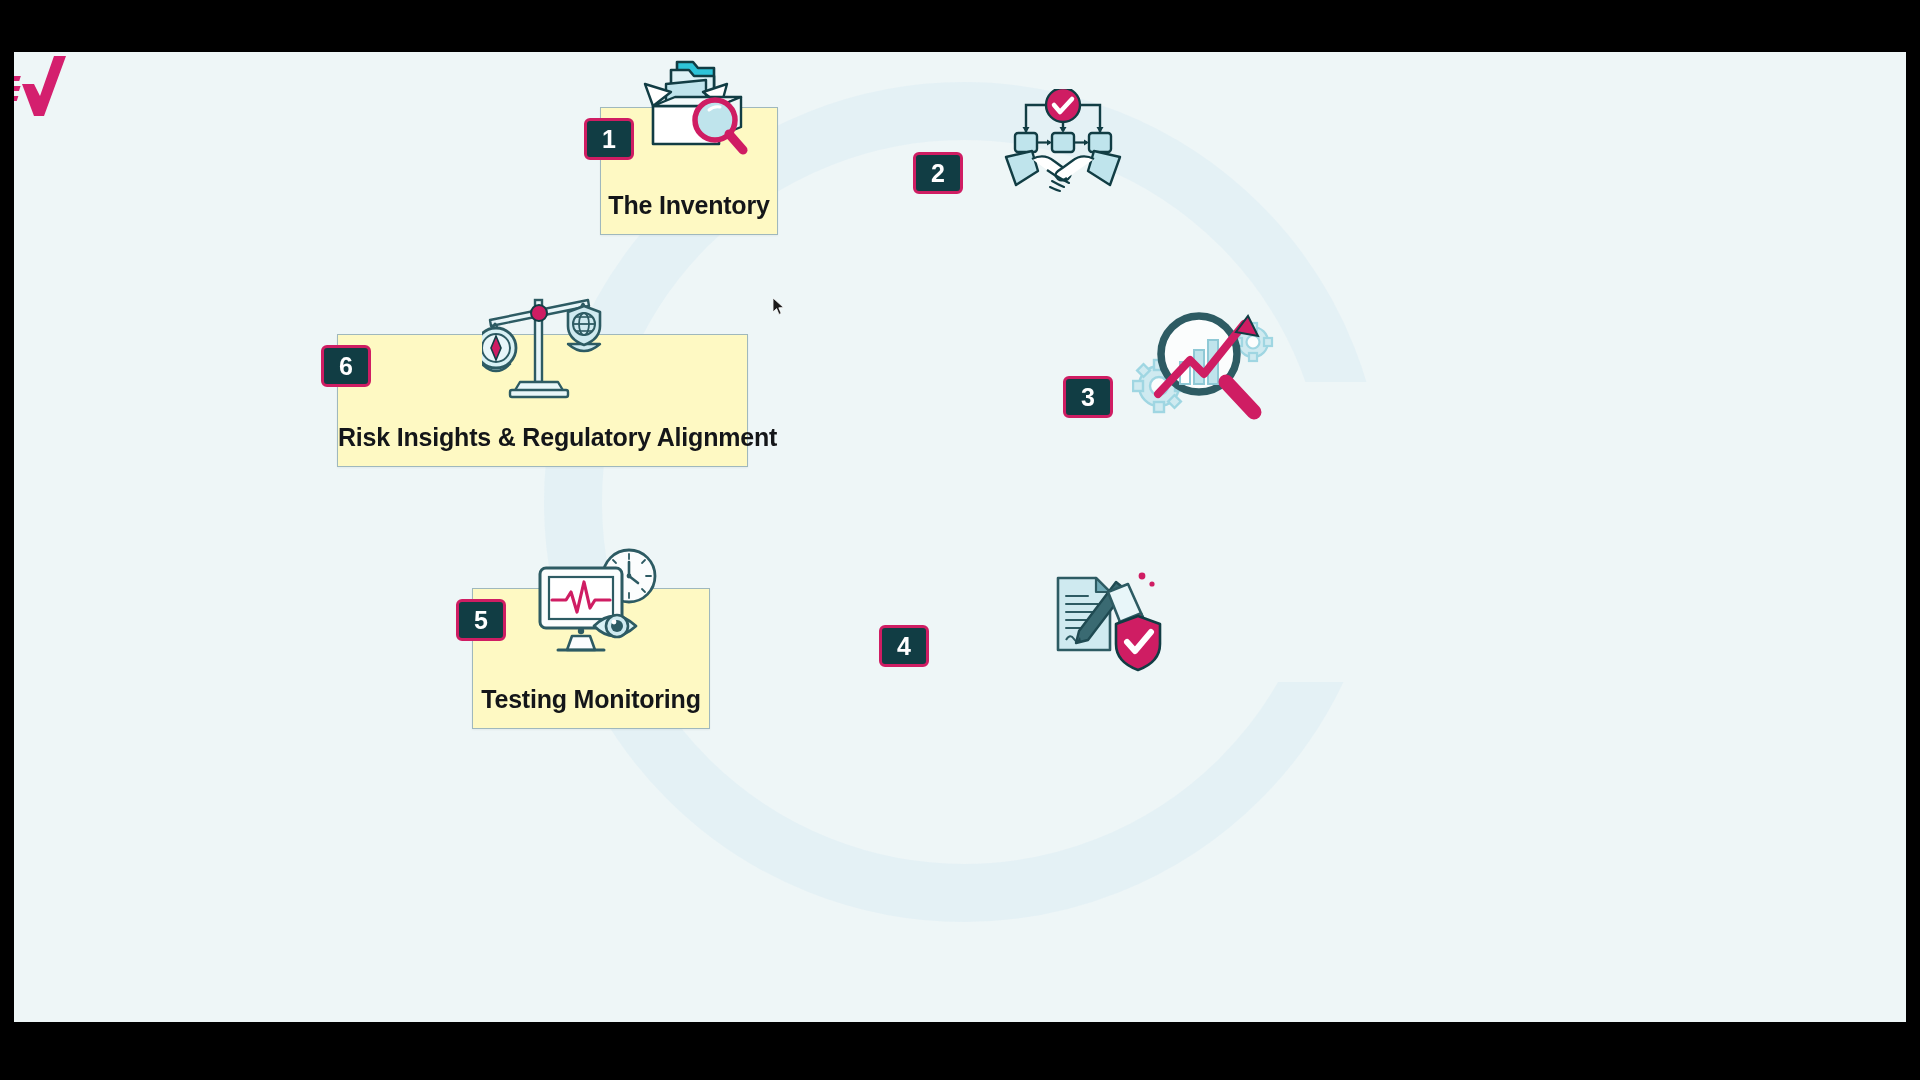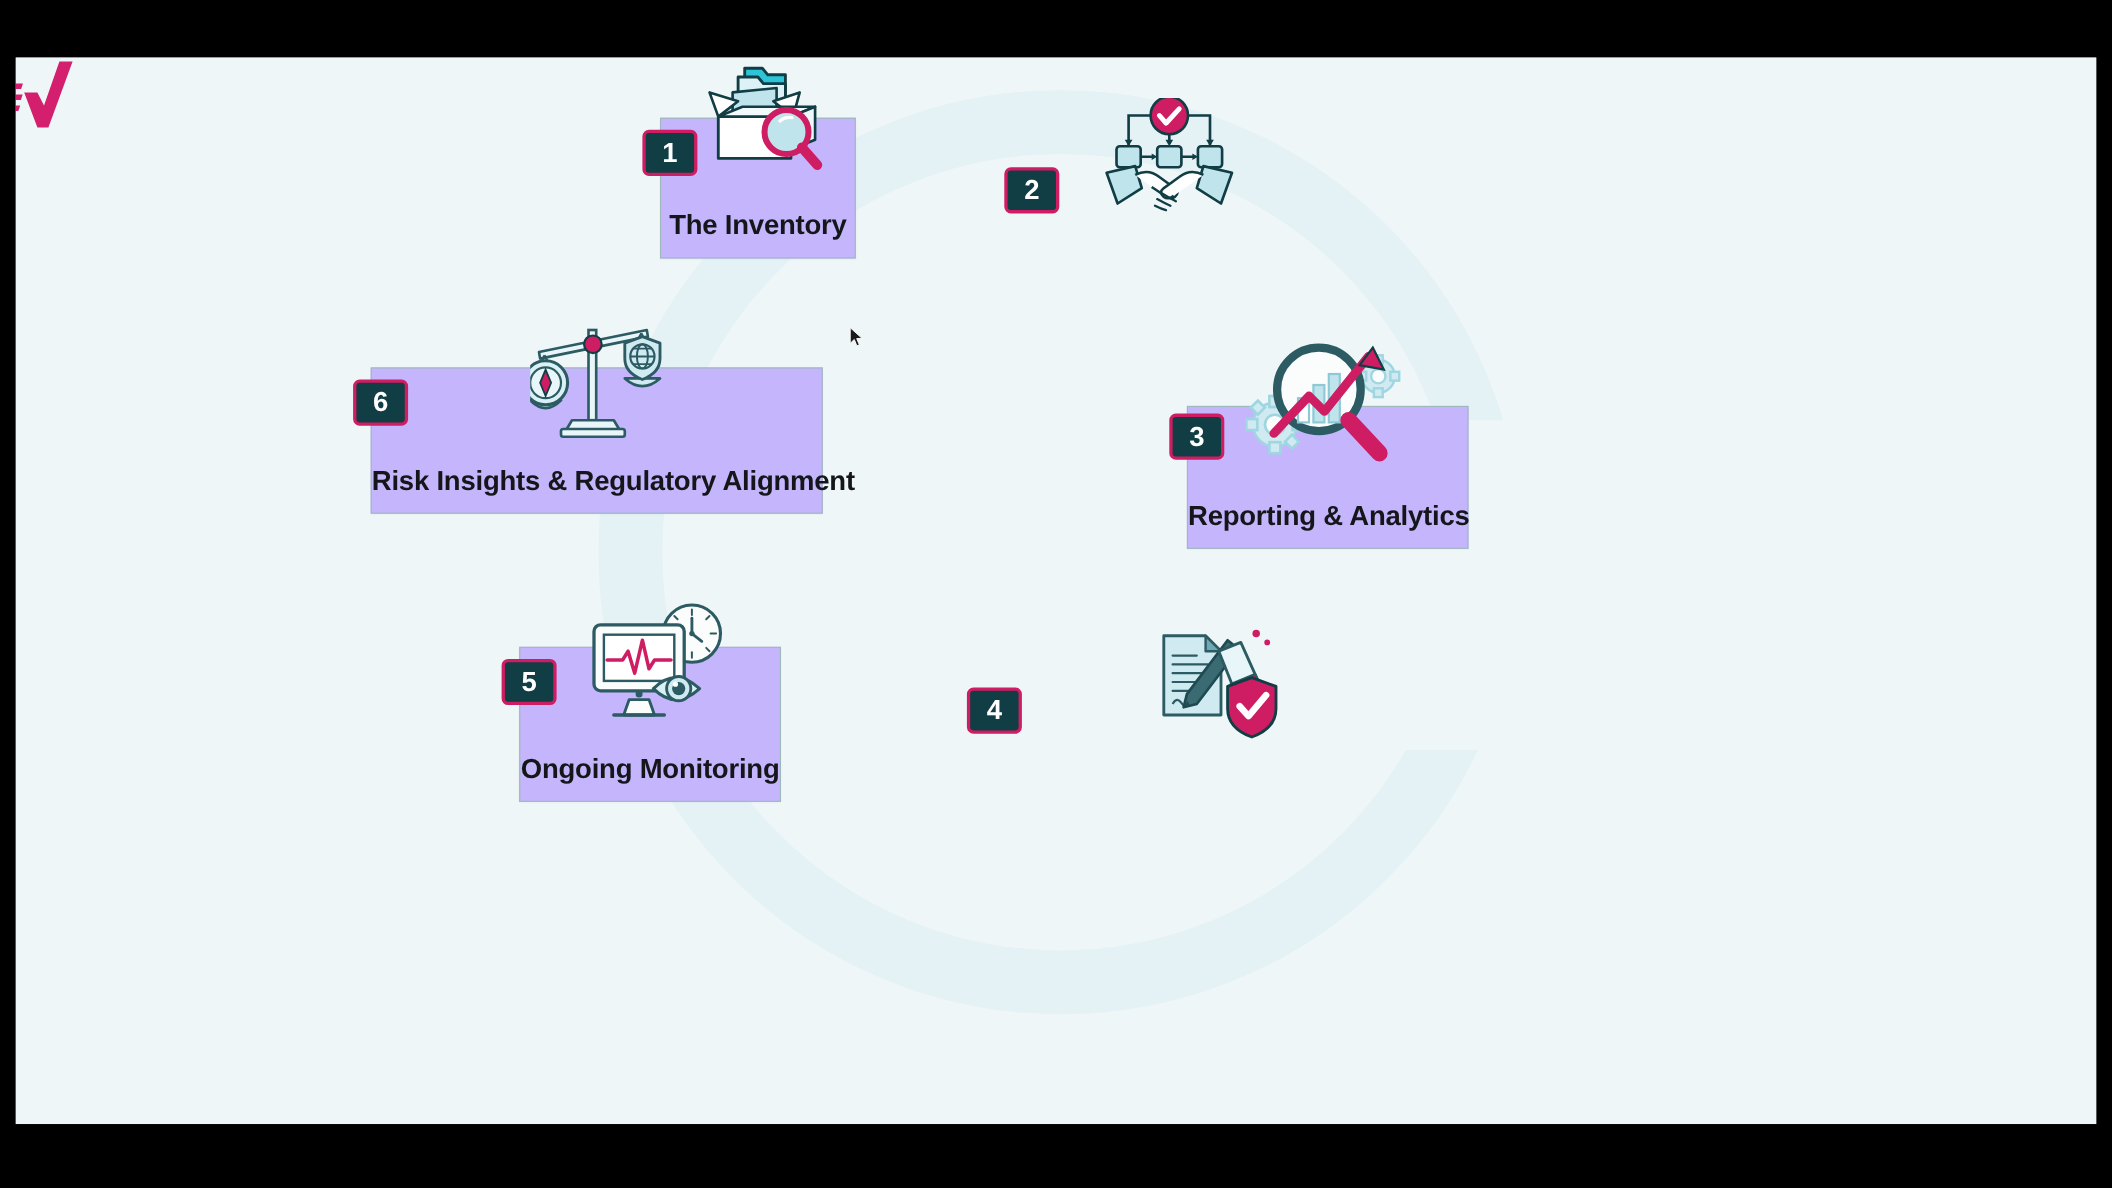--- a/index.html
+++ b/index.html
@@ -55,21 +55,21 @@
 
   
   .brand-check {
     position:absolute; left:-6px; top:2px;
     width:60px; height:70px;
     z-index:5;
   }
 
   .card {
     position:absolute;
-    background:#c4b5fd;
+    background:#fef9c3;
     border:1.5px solid #9fb8bd;
     z-index:10;
     box-shadow:0 1px 2px rgba(0,0,0,.05);
   }
   .card-label {
     position:absolute;
     left:0; right:0; bottom:14px;
     text-align:center;
     font-size:25px;
     font-weight:bold;
@@ -175,23 +175,20 @@
       <path d="M122 68 l-26 -6 l-6 20 l22 14 z" fill="#bfe4ec" stroke="#113d44" stroke-width="2.4" stroke-linejoin="round"></path>
 
       <path d="M34 70 q12 -6 22 2 q8 6 14 10 q5 4 0 8 q-4 3 -9 -1 l-12 -8" fill="#ffffff" stroke="#113d44" stroke-width="2.3" stroke-linejoin="round"></path>
 
       <path d="M96 70 q-12 -6 -22 2 q-8 6 -14 10 q-5 4 0 8 q4 3 9 -1" fill="#ffffff" stroke="#113d44" stroke-width="2.3" stroke-linejoin="round"></path>
       <path d="M57 86 q8 5 14 8" fill="none" stroke="#113d44" stroke-width="2.1" stroke-linecap="round"></path>
       <path d="M54 92 q7 4 12 6" fill="none" stroke="#113d44" stroke-width="2.1" stroke-linecap="round"></path>
       <path d="M52 98 q6 3 10 4" fill="none" stroke="#113d44" stroke-width="2.1" stroke-linecap="round"></path>
     </svg>
 
-    <div class="card" style="left:1065px; top:317px; width:256px; height:130px;">
-      <div class="card-label">Reporting &amp; Analytics</div>
-    </div>
     <div class="badge" style="left:1049px; top:324px;">
       <span>3</span>
     </div>
     <svg class="icon-wrap" style="left:1118px; top:250px; width:150px; height:130px;" viewBox="0 0 150 130">
 
       <g fill="#cfeaf0" stroke="#9fd6e2" stroke-width="2.4">
         <circle cx="27" cy="84" r="20"></circle>
         <circle cx="27" cy="84" r="9" fill="#fbfdfd"></circle>
         <rect x="22" y="58" width="10" height="10"></rect>
           <rect x="22" y="100" width="10" height="10"></rect>
@@ -246,21 +243,21 @@
       <circle cx="88" cy="80" r="2" fill="#ffd4e6"></circle>
 
       <circle cx="96" cy="12" r="3.4" fill="#cf1d63"></circle>
       <circle cx="106" cy="20" r="2.6" fill="#cf1d63"></circle>
 
       <path d="M92 52 l22 8 v20 q0 18 -22 26 q-22 -8 -22 -26 v-20 z" fill="#cf1d63" stroke="#113d44" stroke-width="2.6" stroke-linejoin="round"></path>
       <path d="M81 78 l8 9 l16 -19" fill="none" stroke="#ffffff" stroke-width="6" stroke-linecap="round" stroke-linejoin="round"></path>
     </svg>
 
     <div class="card" style="left:458px; top:536px; width:238px; height:141px;">
-      <div class="card-label">Ongoing Monitoring</div>
+      <div class="card-label">Testing Monitoring</div>
     </div>
     <div class="badge" style="left:442px; top:547px;">
       <span>5</span>
     </div>
     <svg class="icon-wrap" style="left:518px; top:492px; width:128px; height:120px;" viewBox="0 0 128 120">
 
       <circle cx="97" cy="32" r="26" fill="#fbfdfd" stroke="#2d5b63" stroke-width="2.8"></circle>
       <g stroke="#2d5b63" stroke-width="1.8" stroke-linecap="round">
         <line x1="97" y1="10" x2="97" y2="15"></line>
         <line x1="97" y1="49" x2="97" y2="54"></line>

